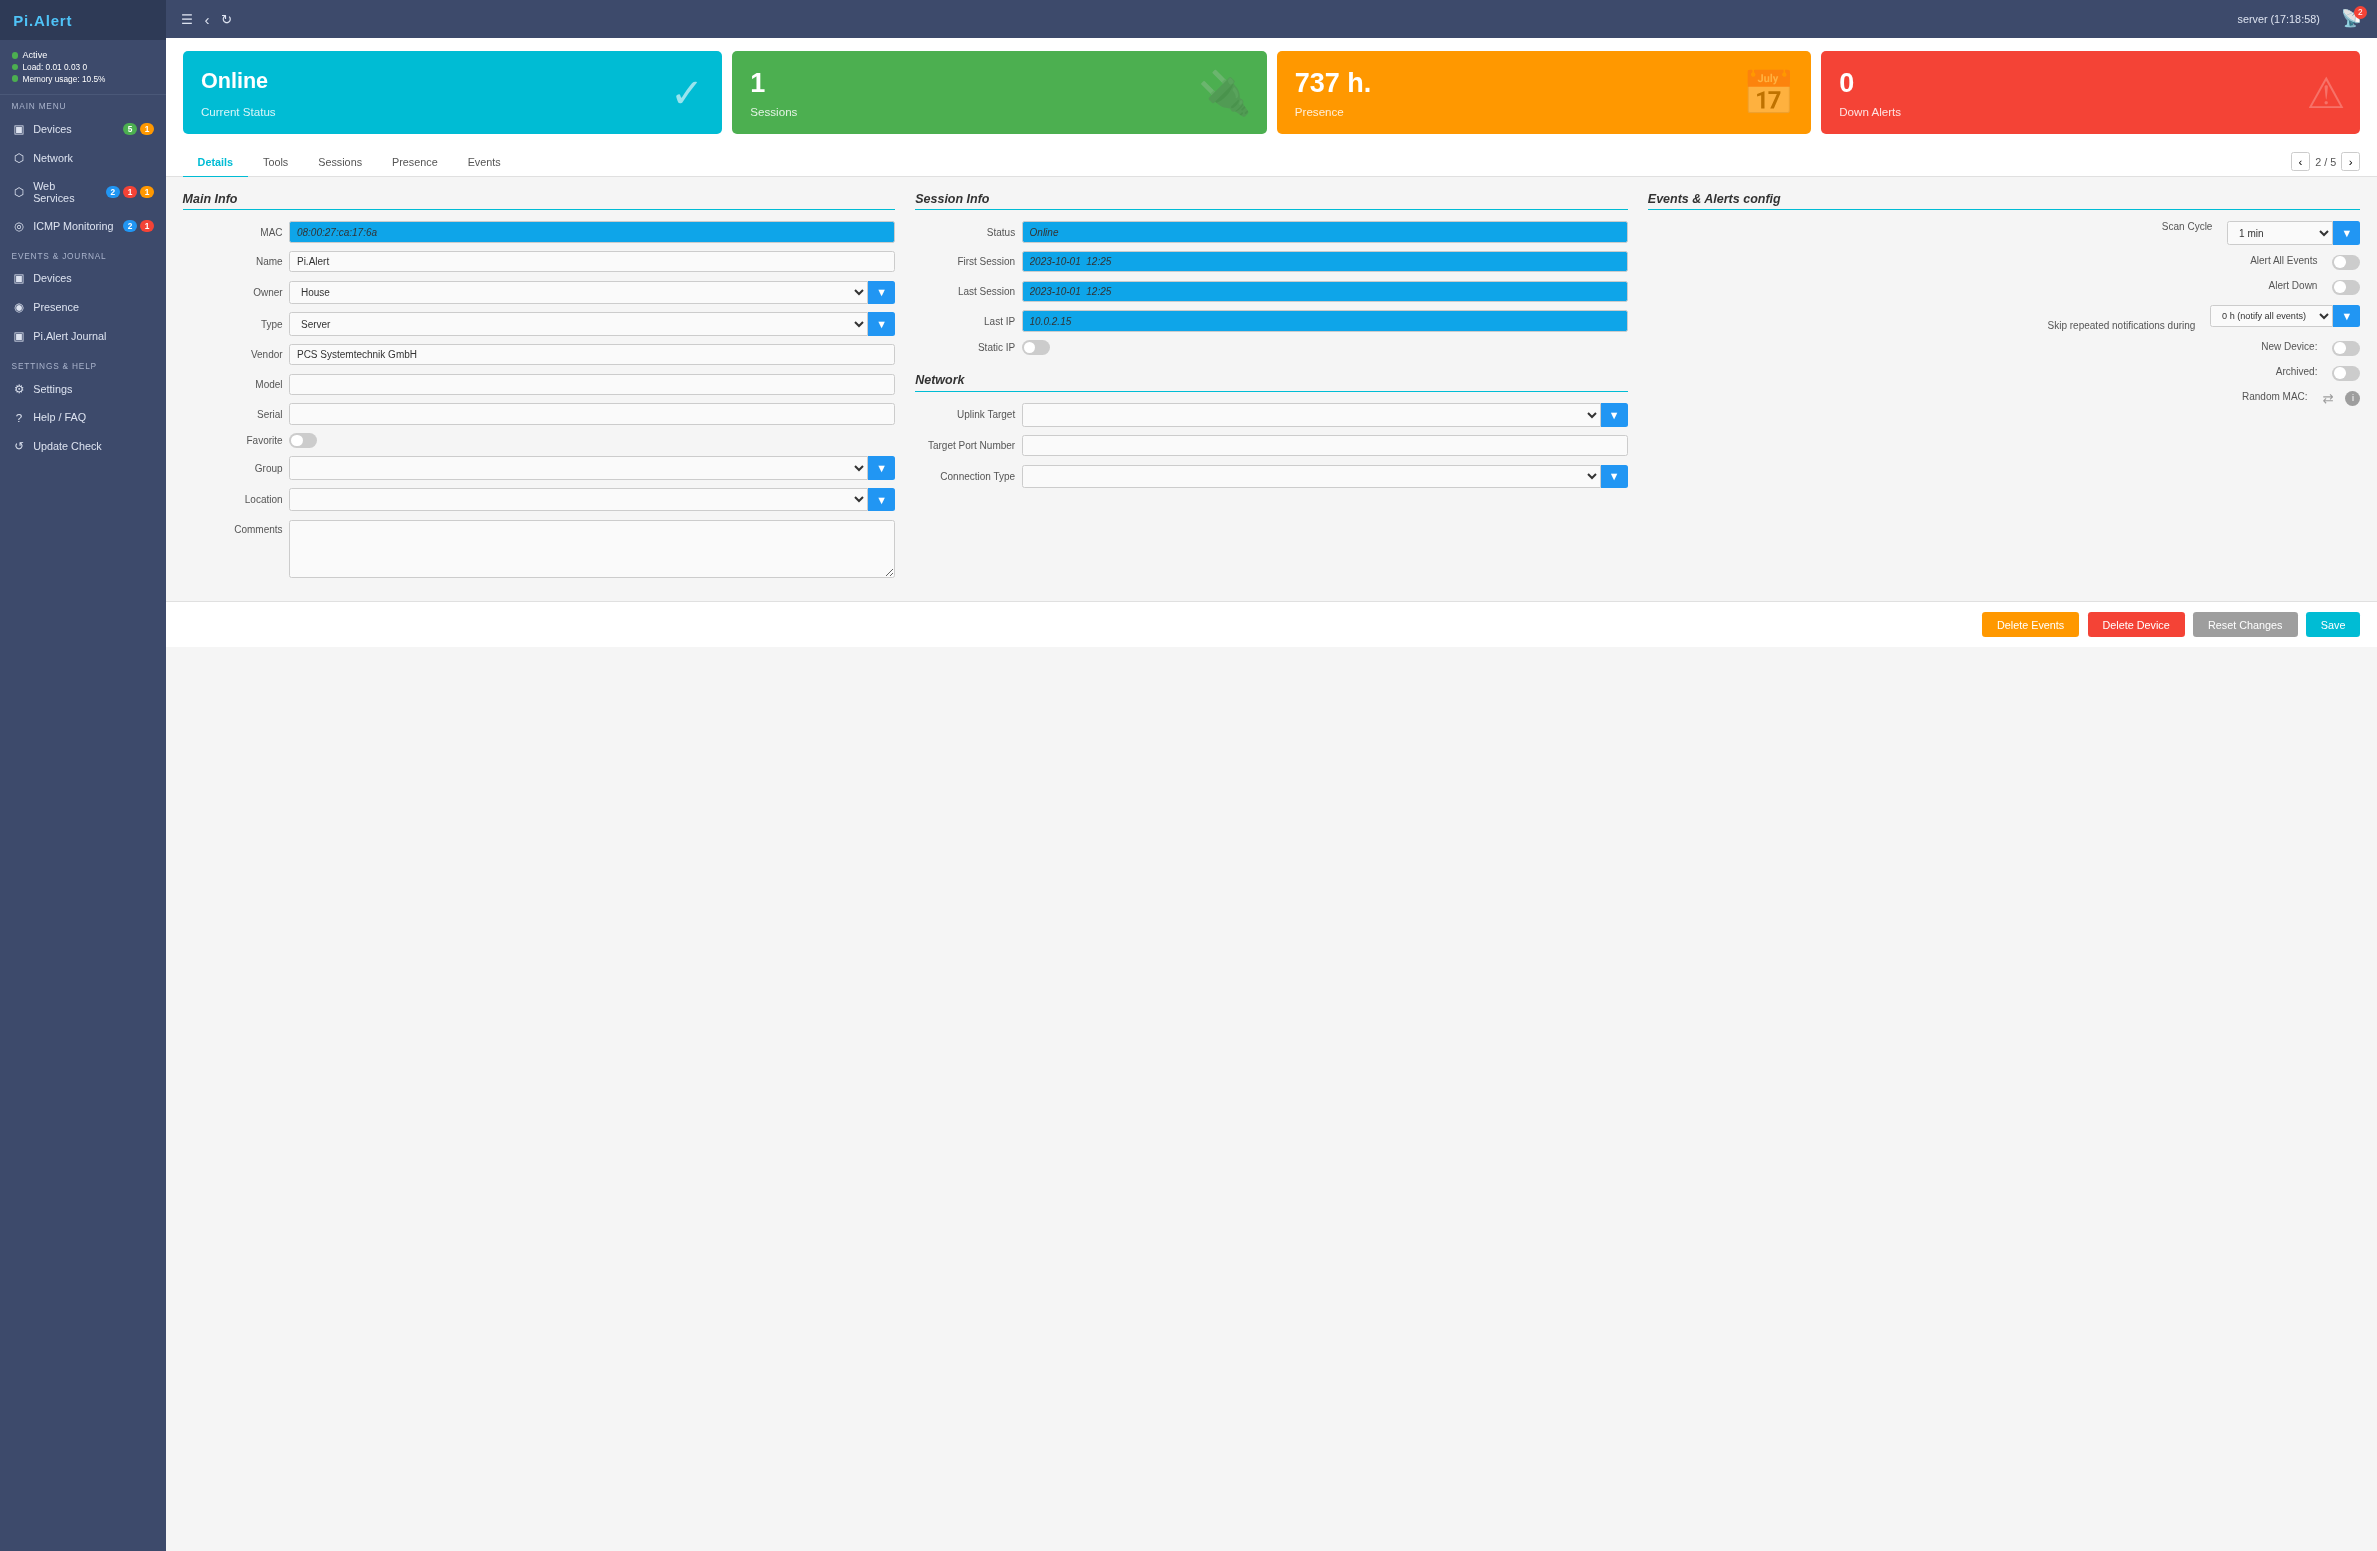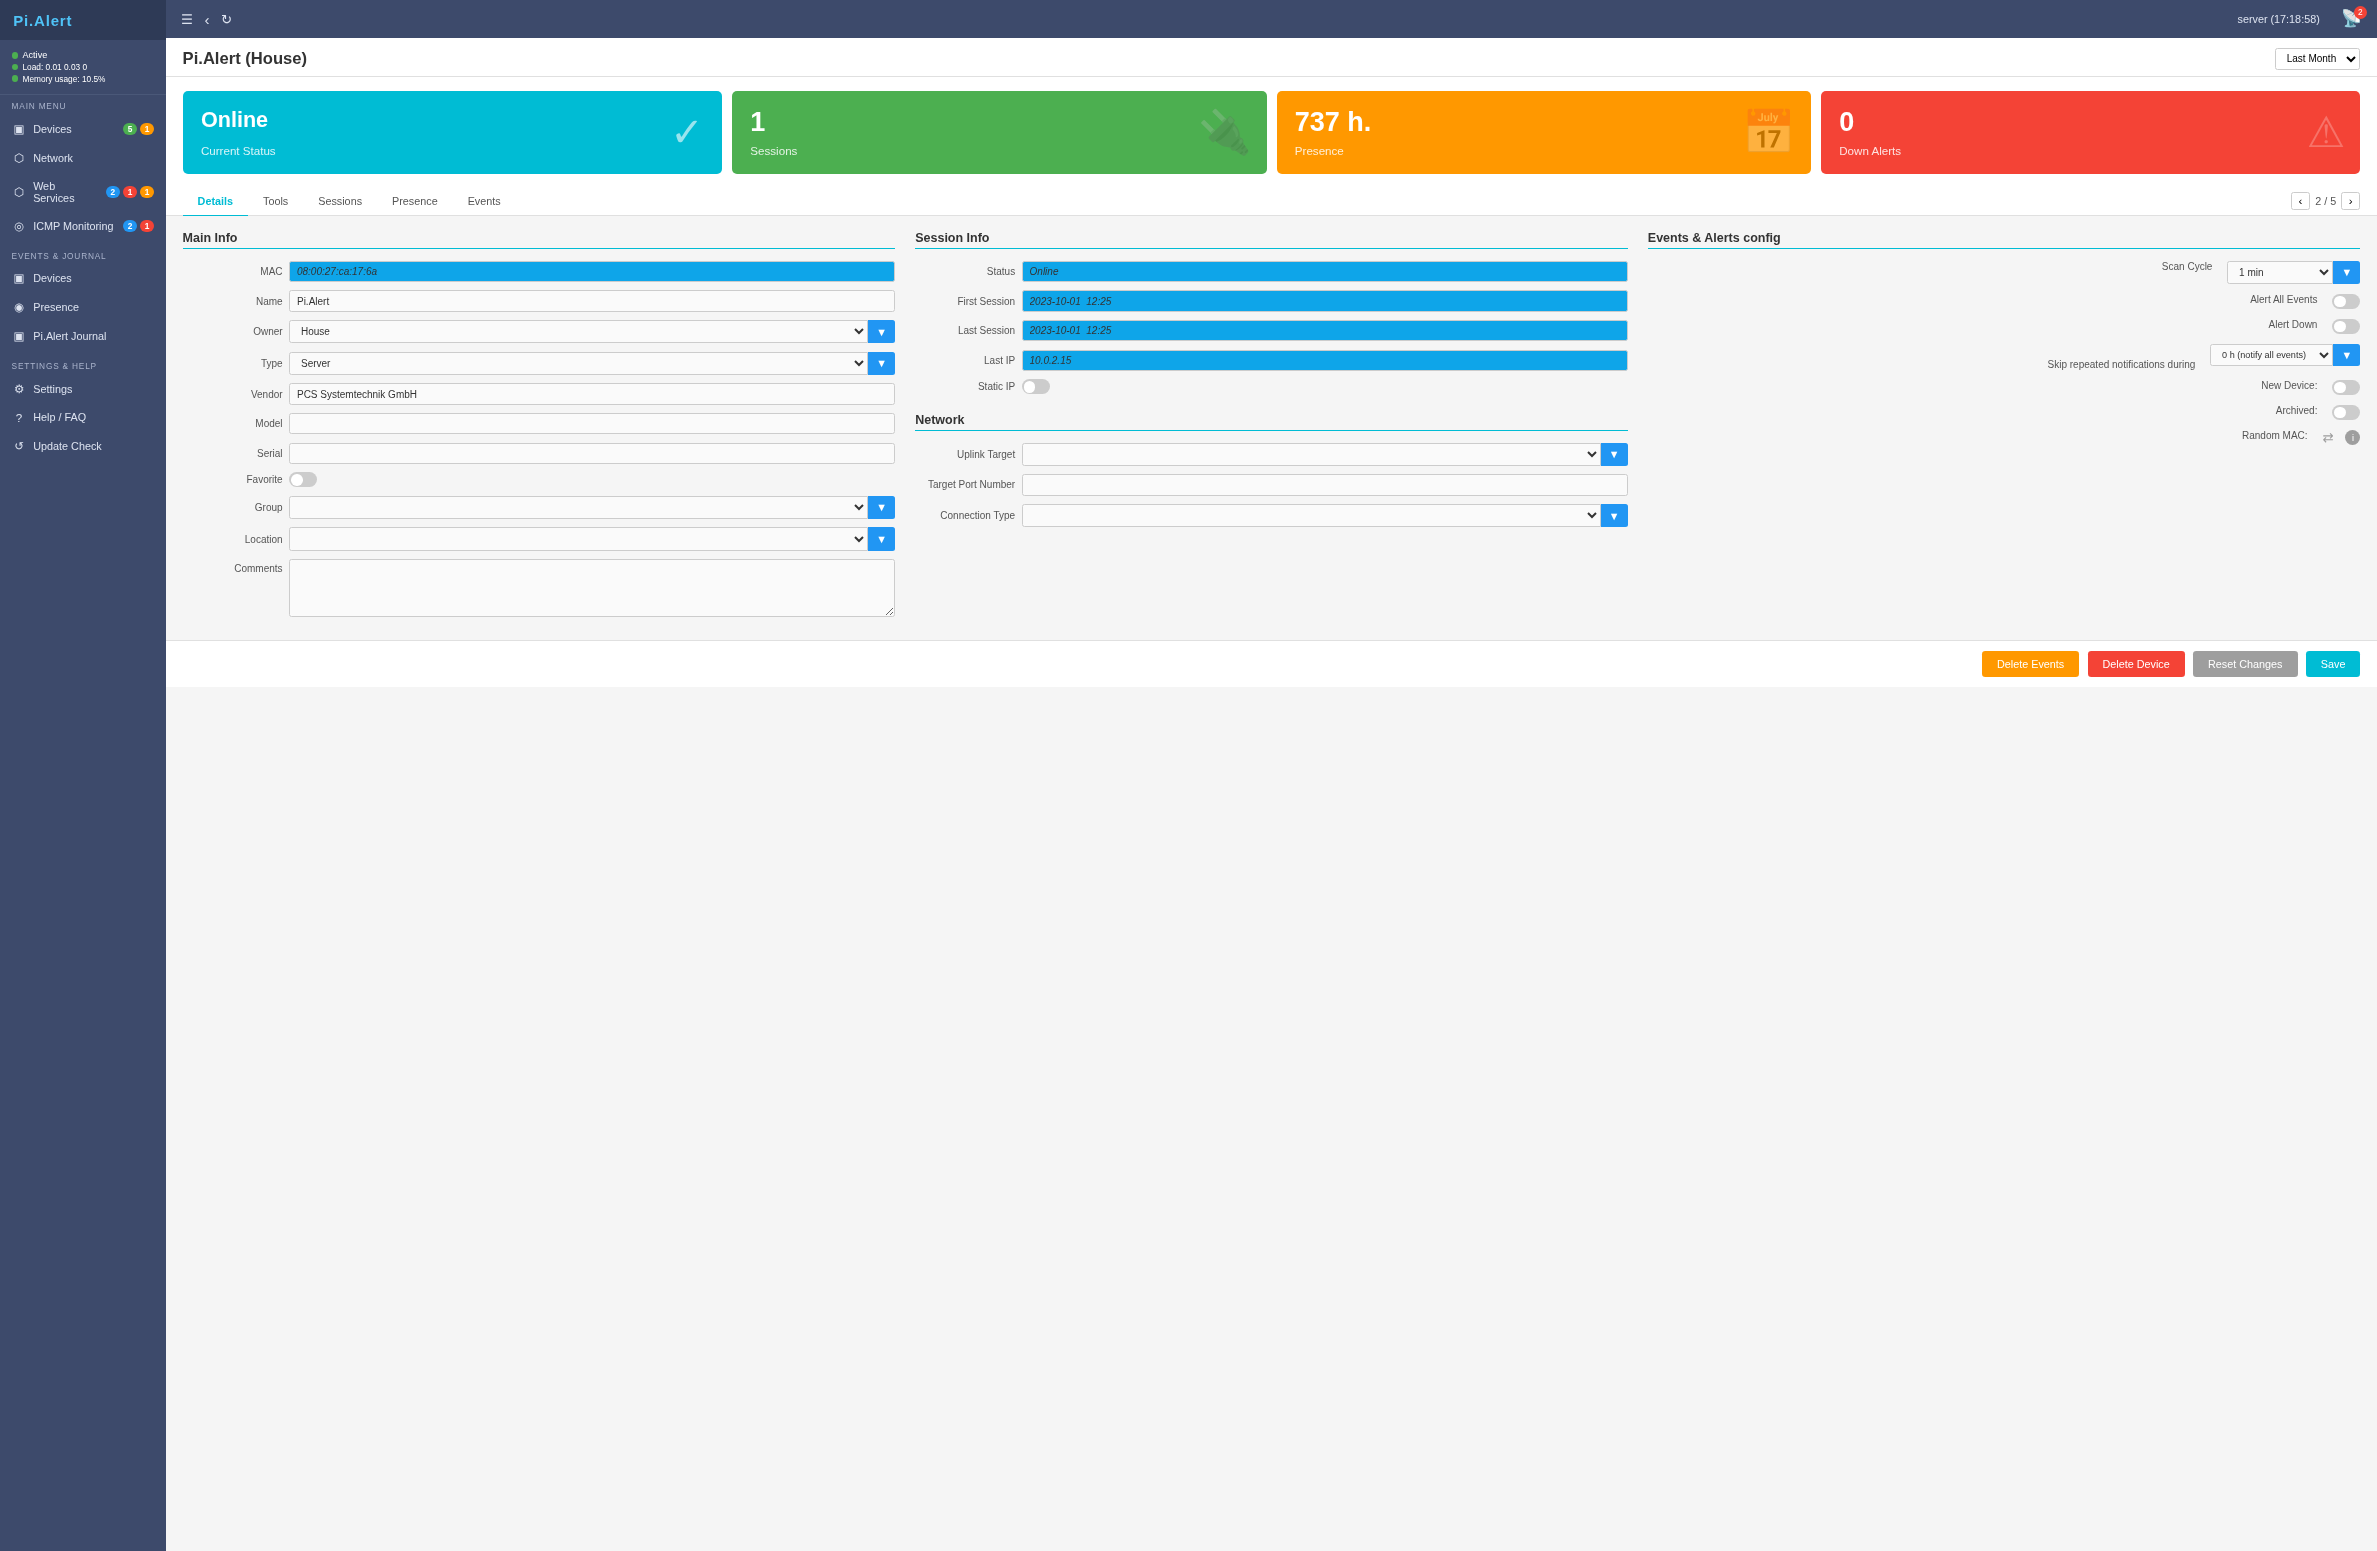--- a/index.html
+++ b/index.html
@@ -205,20 +205,21 @@
       grid-template-columns: 1fr 1fr 1fr;
       gap: 20px;
     }
     .form-section-title {
       font-size: 12.5px;
       font-weight: 600;
       color: #333;
       border-bottom: 1.7px solid #00bcd4;
       padding-bottom: 3.3px;
       margin-bottom: 11.6px;
+      font-style: italic;
     }
     .form-row {
       display: flex;
       align-items: center;
       margin-bottom: 8.3px;
       gap: 6.7px;
     }
     .form-label {
       width: 100px;
       min-width: 83px;
@@ -446,26 +447,20 @@
     <div class="topbar-spacer"></div>
     <span id="topbar-server">server (17:18:58)</span>
     <div id="topbar-alert-icon">
       <span style="font-size:16.6px">📡</span>
       <span class="topbar-badge">2</span>
     </div>
   </div>
 
   <div id="content-area">
 
-    <div id="page-header">
-      <span id="page-title">Pi.Alert (House)</span>
-      <select class="time-select">
-        <option>Last Month</option>
-      </select>
-    </div>
 
     <div id="stat-cards">
       <div class="stat-card card-cyan">
         <div class="stat-card-value" style="font-size:21.6px; font-weight:700;">Online</div>
         <div class="stat-card-label">Current Status</div>
         <span class="checkmark">✓</span>
       </div>
       <div class="stat-card card-green">
         <div class="stat-card-value">1</div>
         <div class="stat-card-label">Sessions</div>

